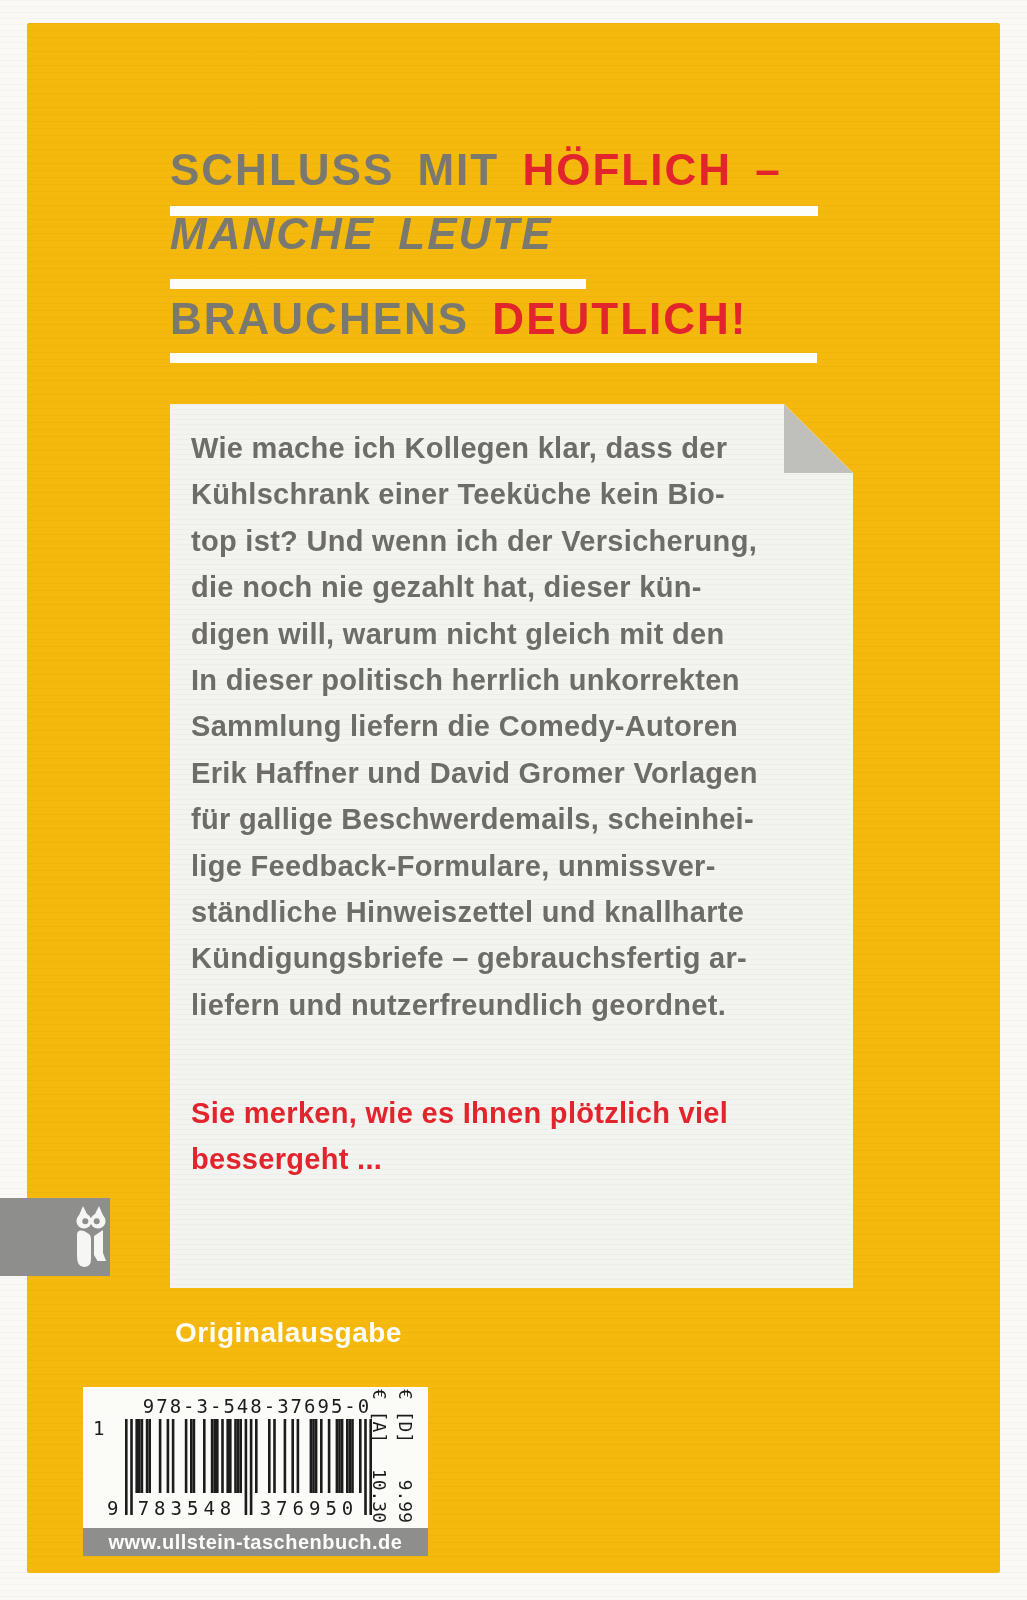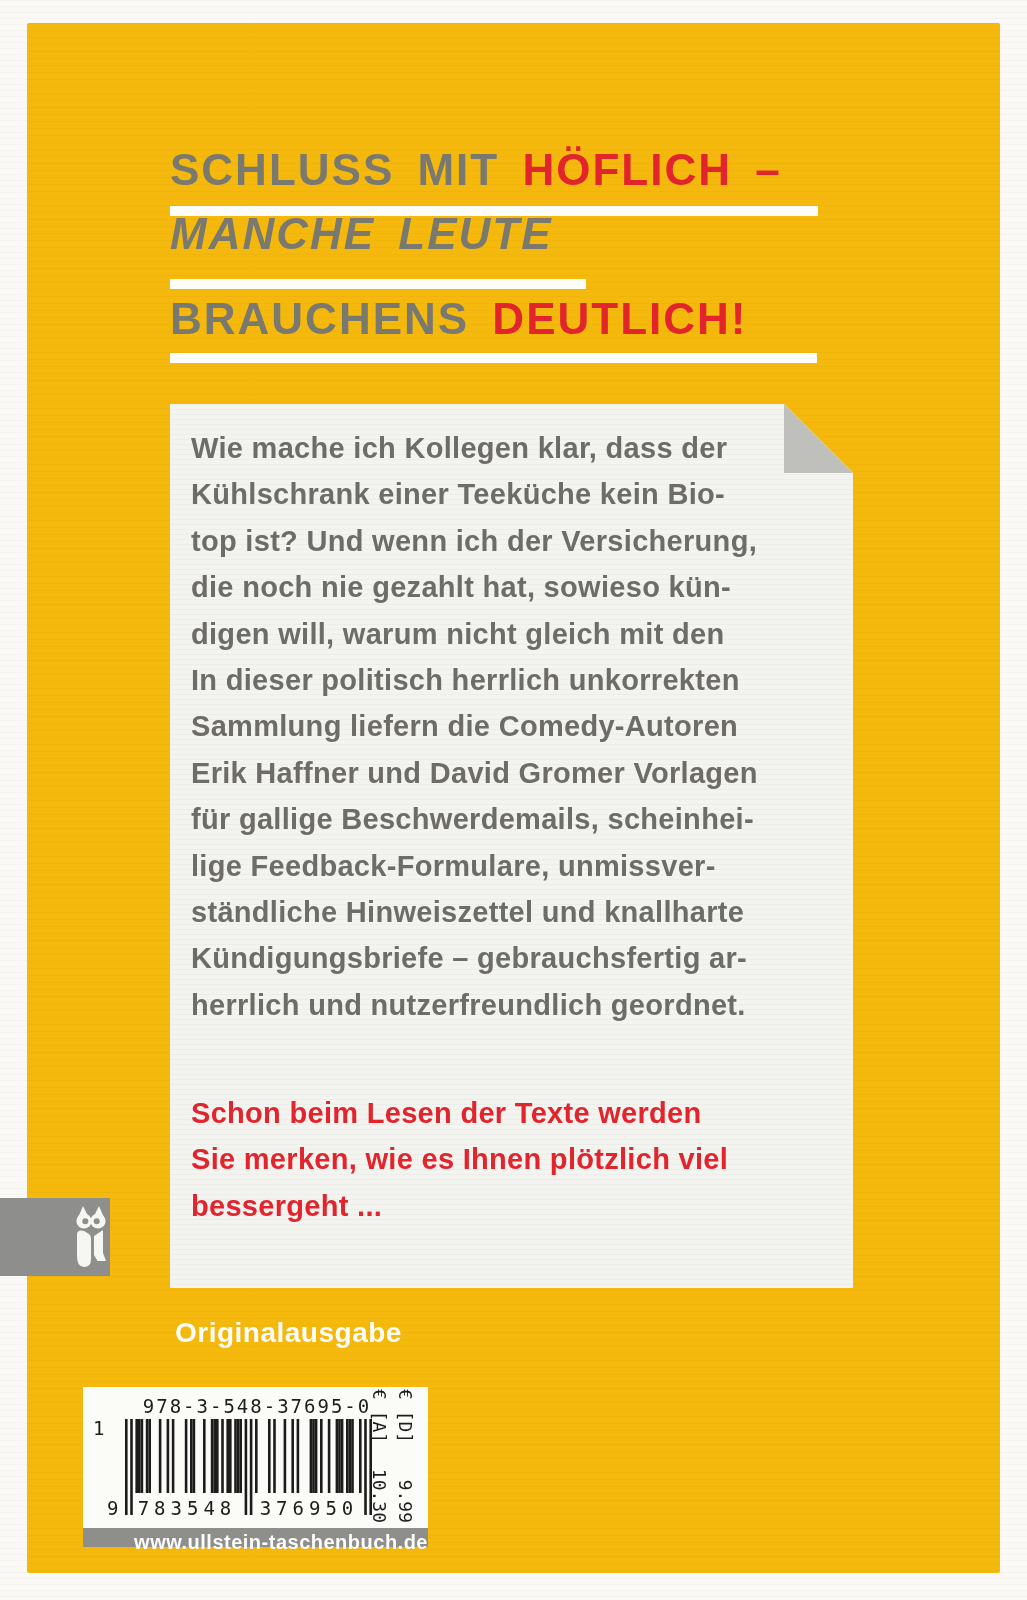--- a/index.html
+++ b/index.html
@@ -84,24 +84,24 @@
   .ean-g1{left:52px;width:104px;text-align:center;letter-spacing:5px;}
   .ean-g2{left:174px;width:104px;text-align:center;letter-spacing:5px;}
   .price-block{
     position:absolute;left:242px;top:43px;width:134px;height:52px;
     transform:rotate(90deg);
     font-family:"DejaVu Sans Mono",monospace;font-size:18px;color:#1C1C1C;
   }
   .price-line{display:flex;justify-content:space-between;line-height:26px;white-space:nowrap;}
   
   .url-bar{
-    position:absolute;left:56px;top:1505px;width:345px;height:19px;
+    position:absolute;left:56px;top:1505px;width:345px;height:28px;
     background:#8E8E8C;color:#FCFCF9;
     font-weight:bold;font-size:20px;line-height:28px;
-    padding-left:0;text-align:right;letter-spacing:0.5px;
+    padding-left:0;text-align:center;letter-spacing:0.5px;
   }
 </style>
 </head>
 <body>
 
 <div class="page">
   <div class="cover">
 
     <div class="hl-line" style="top:122px;"><span>SCHLUSS MIT </span><span class="hl-red">HÖFLICH –</span></div>
     <div class="hl-bar" style="top:183px;width:648px;"></div>
@@ -111,33 +111,32 @@
 
     <div class="hl-line" style="top:271px;"><span>BRAUCHENS </span><span class="hl-red">DEUTLICH!</span></div>
     <div class="hl-bar" style="top:330px;width:647px;"></div>
 
     <div class="card">
       <div class="dogear"></div>
       <div class="blurb blurb-gray">
           <div>Wie mache ich Kollegen klar, dass der</div>
           <div>Kühlschrank einer Teeküche kein Bio-</div>
           <div>top ist? Und wenn ich der Versicherung,</div>
-          <div>die noch nie gezahlt hat, sowieso kün-</div>
+          <div>die noch nie gezahlt hat, dieser kün-</div>
           <div>digen will, warum nicht gleich mit den</div>
           <div>In dieser politisch herrlich unkorrekten</div>
           <div>Sammlung liefern die Comedy-Autoren</div>
           <div>Erik Haffner und David Gromer Vorlagen</div>
           <div>für gallige Beschwerdemails, scheinhei-</div>
           <div>lige Feedback-Formulare, unmissver-</div>
           <div>ständliche Hinweiszettel und knallharte</div>
           <div>Kündigungsbriefe – gebrauchsfertig ar-</div>
-          <div>herrlich und nutzerfreundlich geordnet.</div>
+          <div>liefern und nutzerfreundlich geordnet.</div>
         </div>
       <div class="blurb blurb-red">
-          <div>Schon beim Lesen der Texte werden</div>
           <div>Sie merken, wie es Ihnen plötzlich viel</div>
           <div>bessergeht ...</div>
         </div>
     </div>
 
     <div class="logo">
       <svg width="30" height="64" viewBox="0 0 30 64">
         <g fill="#F6F6F3">
           <polygon points="1,15 7,1 12,11"></polygon>
           <polygon points="18,11 23,1 29,15"></polygon>

